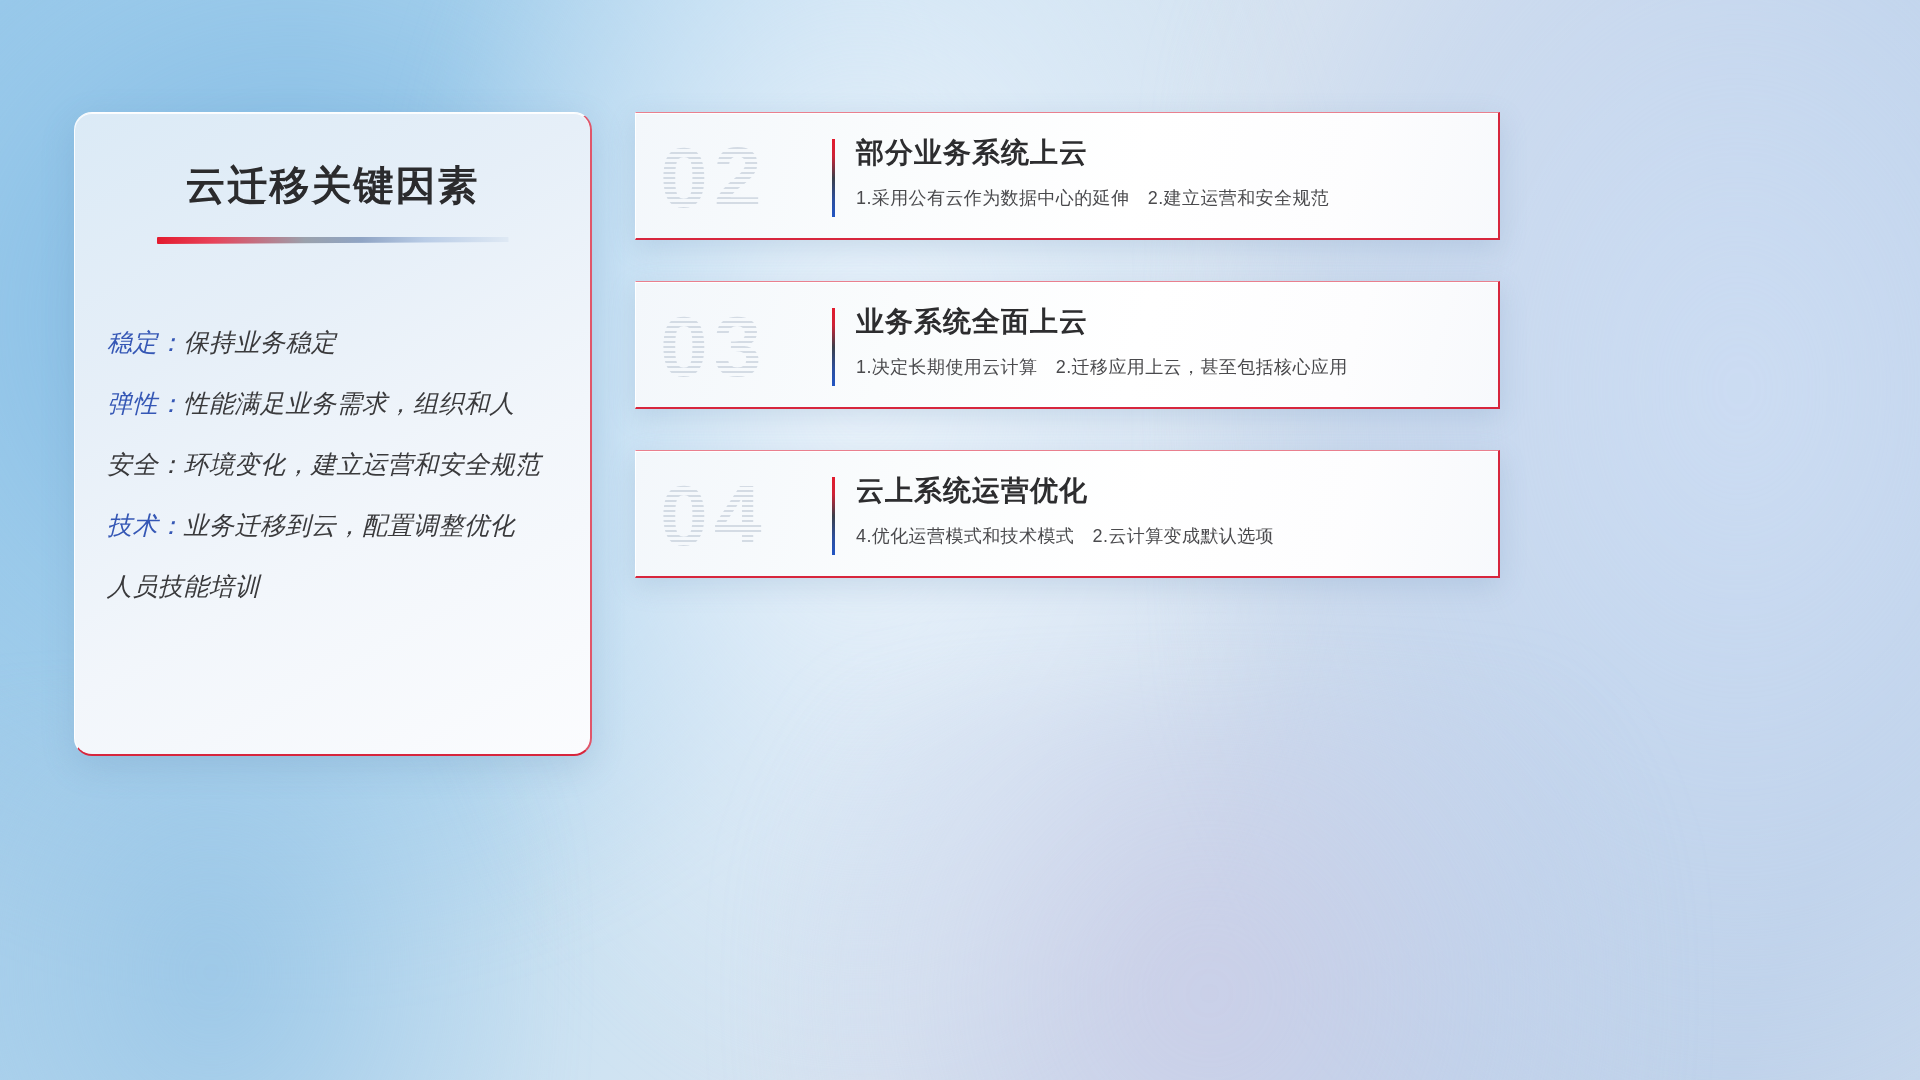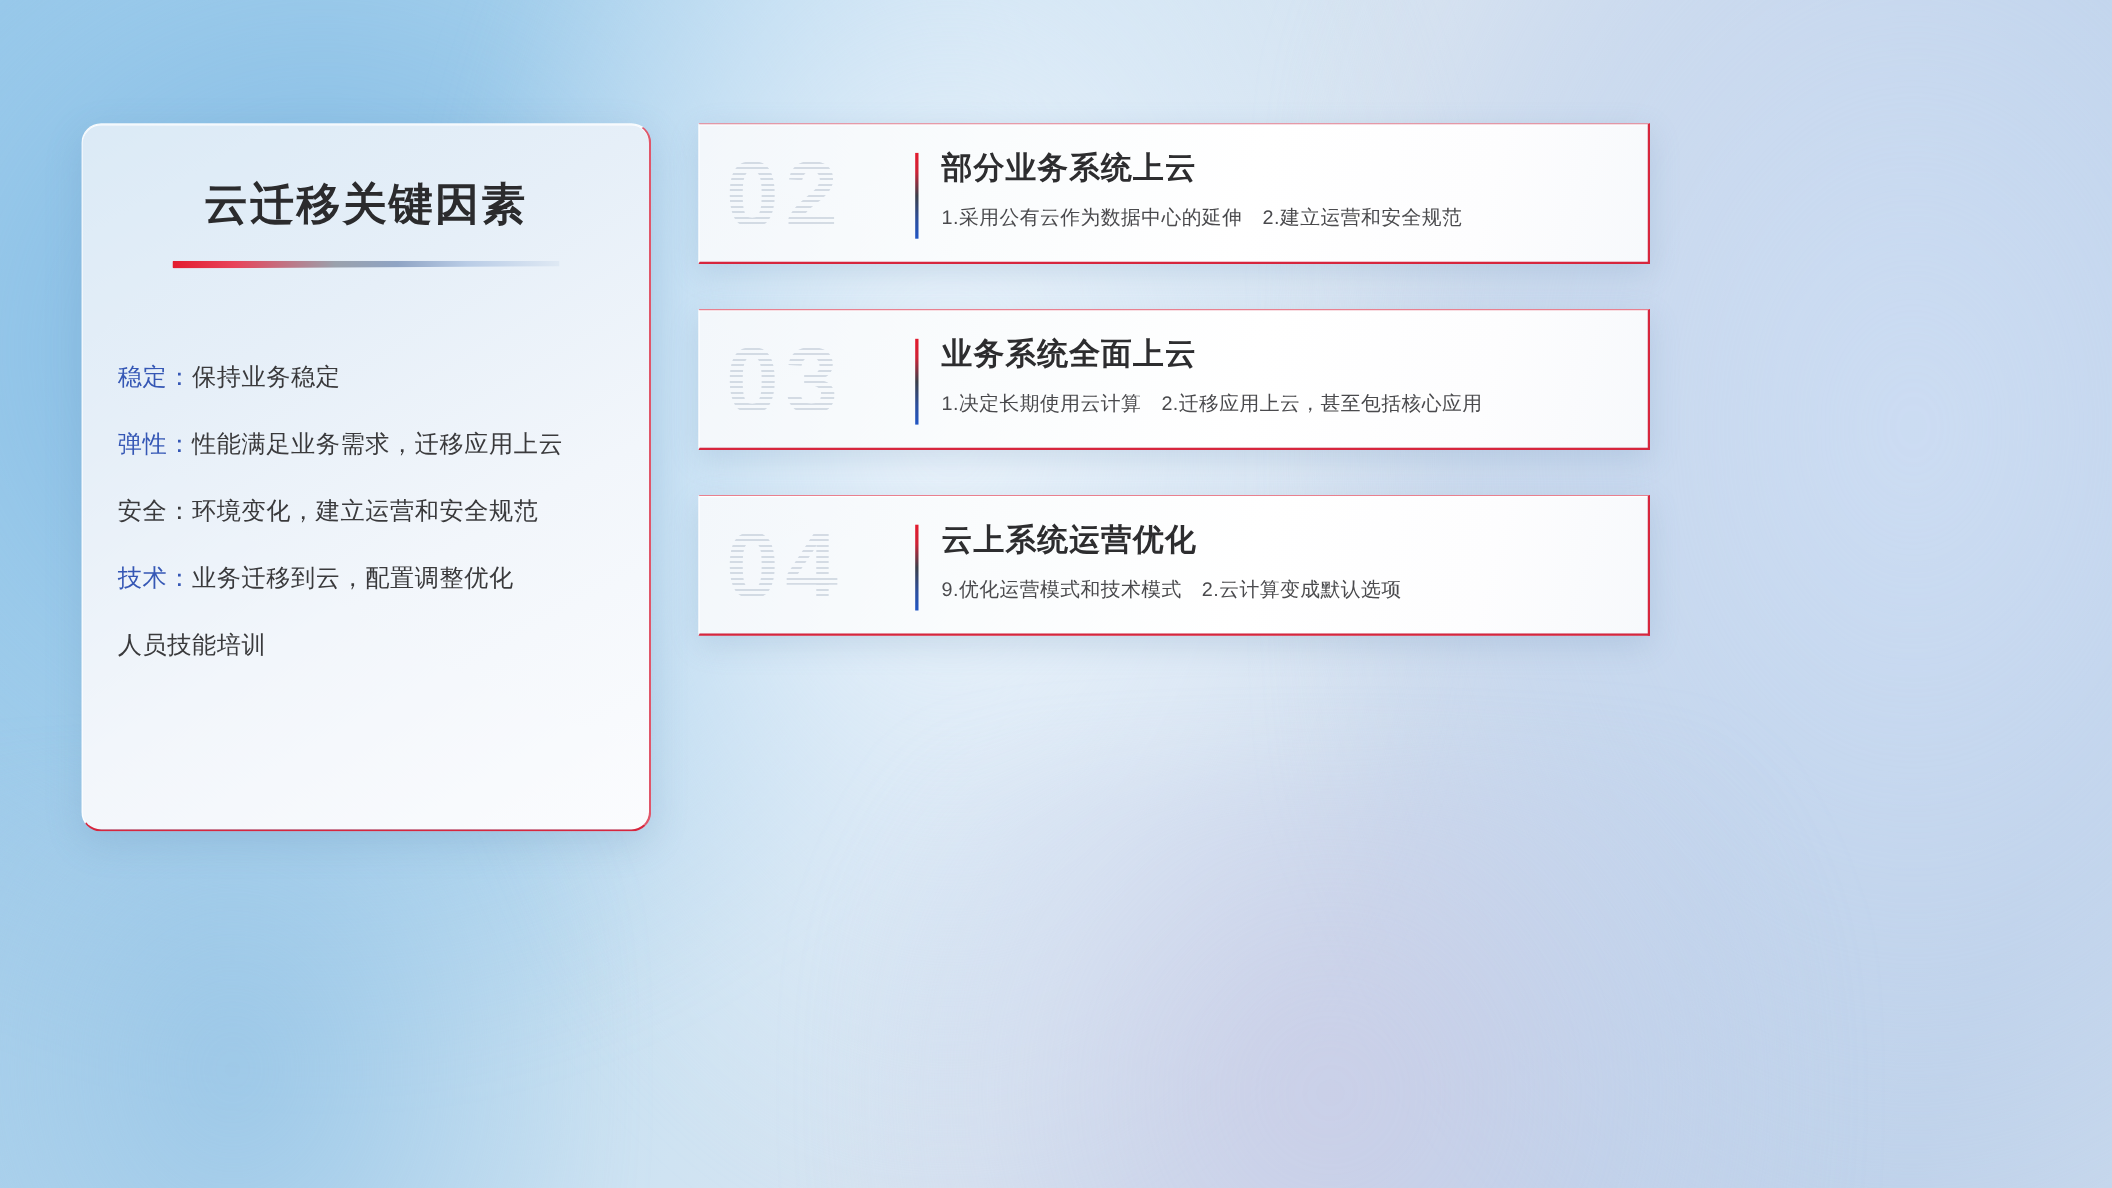--- a/index.html
+++ b/index.html
@@ -73,22 +73,22 @@
     letter-spacing:2px;
   }
   .title-rule{
     width:352px; height:7px; margin:24px auto 0 auto;
     background:linear-gradient(90deg,#e31b2e 0%,#e8435a 16%,#9aa1ac 42%,#8fa4c4 58%,#b9cce6 76%,#dfe9f4 100%);
     border-radius:1px;
     clip-path:polygon(0 0,100% 0,100% 72%,0 100%);
   }
   .panel-body{ margin:68px 0 0 32px; }
   .fact-line{
-    font-size:22px; line-height:61px; color:#3a3a3c;
-    white-space:nowrap; letter-spacing:.5px;
+    font-size:25px; line-height:61px; color:#3a3a3c;
+    white-space:nowrap; letter-spacing:.5px;font-style:italic;
   }
   .fact-key{ color:#3557b5; }
   .fact-key.neutral{ color:#3a3a3c; }
 
   
   #cards{ position:absolute; left:635px; top:112px; width:865px; z-index:2; }
   .card{
     position:relative; height:128px; margin-bottom:41px;
     background:linear-gradient(105deg,#f3f7fb 0%,#fafcfd 30%,#ffffff 58%,#fdfdfe 82%,#f7f9fc 100%);
     border:1px solid rgba(255,255,255,.9);
@@ -145,21 +145,21 @@
   <div class="bg-glow-3"></div>
   <div class="bg-glow-4"></div>
   <div class="bg-glow-5"></div>
 </div>
 
 <section id="left-panel">
   <h1 class="panel-title">云迁移关键因素</h1>
   <div class="title-rule"></div>
   <div class="panel-body" id="facts-list">
       <div class="fact-line"><span class="fact-key">稳定：</span><span class="fact-val">保持业务稳定</span></div>
-      <div class="fact-line"><span class="fact-key">弹性：</span><span class="fact-val">性能满足业务需求，迁移应用上云</span></div>
+      <div class="fact-line"><span class="fact-key">弹性：</span><span class="fact-val">性能满足业务需求，组织和人</span></div>
       <div class="fact-line"><span class="fact-key neutral">安全：</span><span class="fact-val">环境变化，建立运营和安全规范</span></div>
       <div class="fact-line"><span class="fact-key">技术：</span><span class="fact-val">业务迁移到云，配置调整优化</span></div>
       <div class="fact-line"><span class="fact-key neutral"></span><span class="fact-val">人员技能培训</span></div>
     </div>
 </section>
 
 <section id="cards">
     <article class="card">
       <div class="card-num">02</div>
       <div class="card-divider"></div>
@@ -174,16 +174,16 @@
       <div class="card-text">
         <div class="card-title">业务系统全面上云</div>
         <div class="card-desc">1.决定长期使用云计算　2.迁移应用上云，甚至包括核心应用</div>
       </div>
     </article>
     <article class="card">
       <div class="card-num">04</div>
       <div class="card-divider"></div>
       <div class="card-text">
         <div class="card-title">云上系统运营优化</div>
-        <div class="card-desc">9.优化运营模式和技术模式　2.云计算变成默认选项</div>
+        <div class="card-desc">4.优化运营模式和技术模式　2.云计算变成默认选项</div>
       </div>
     </article>
   </section>
 
 </body></html>

